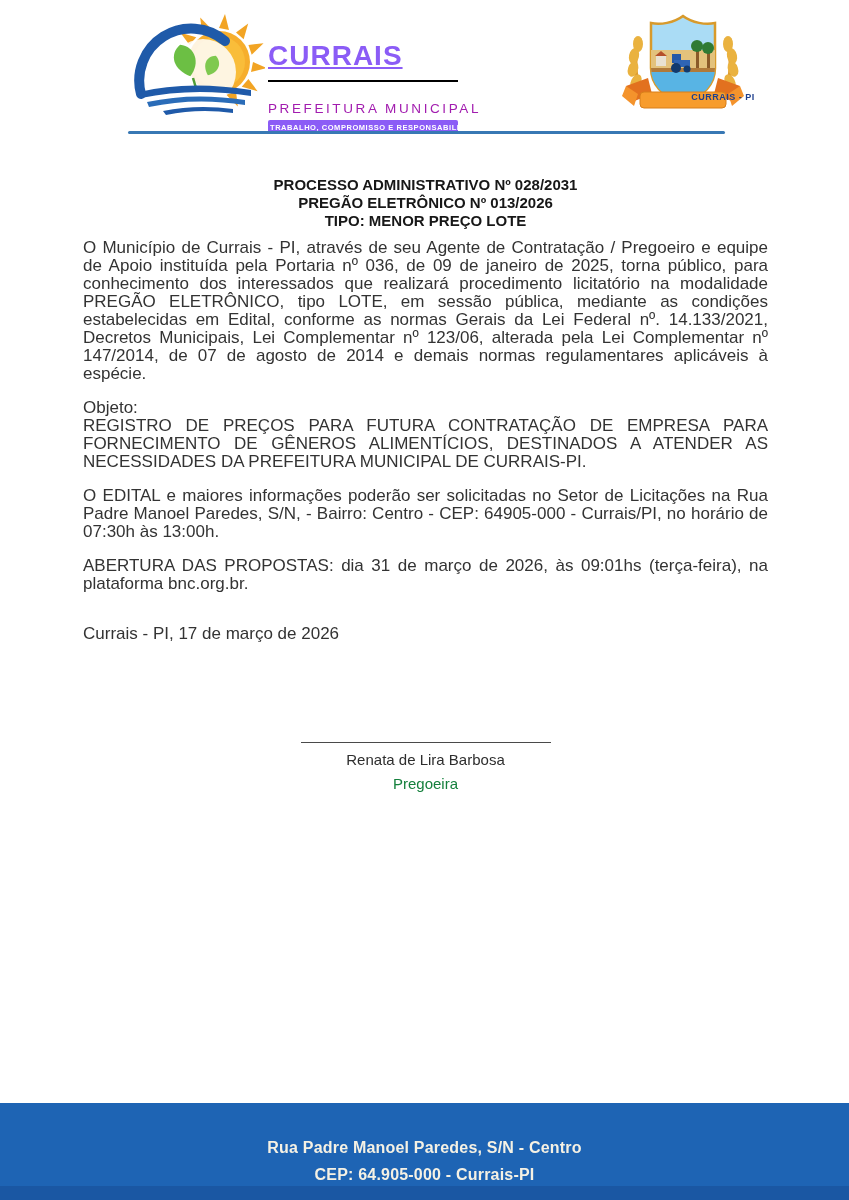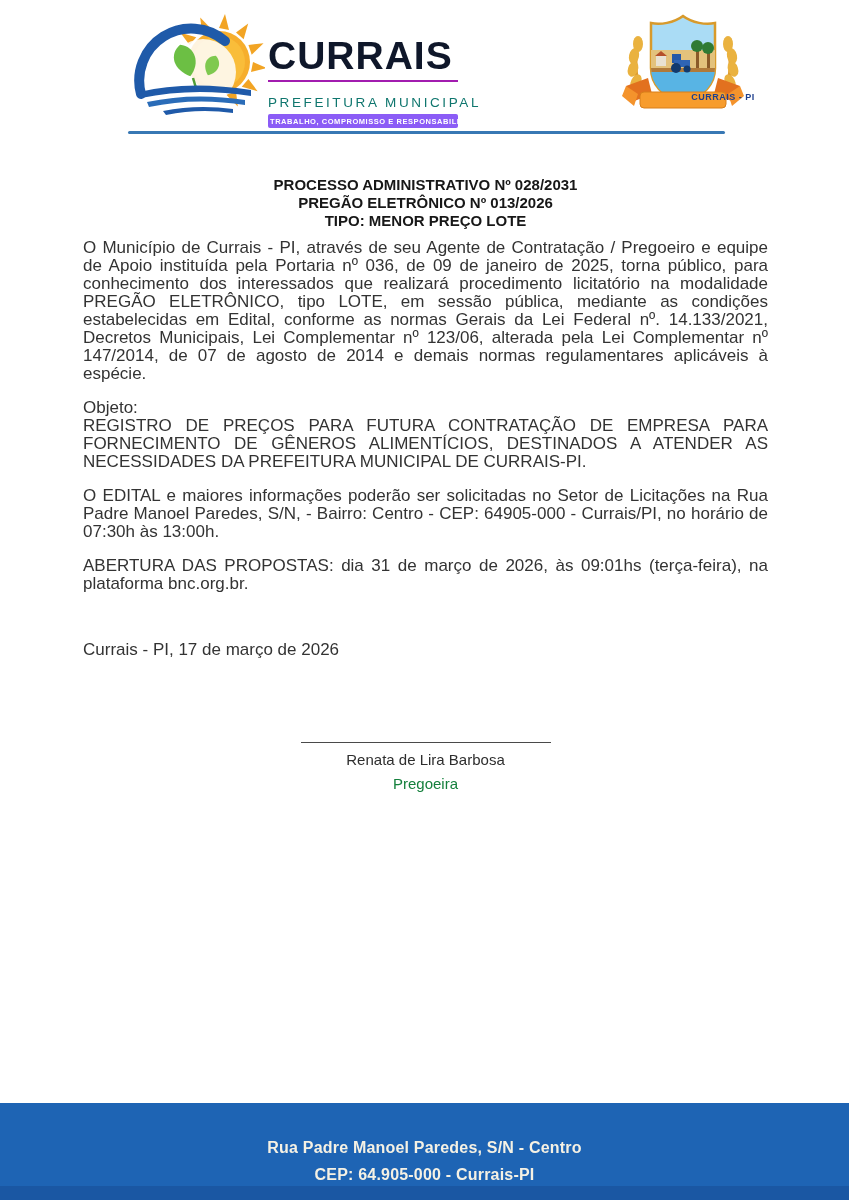--- a/index.html
+++ b/index.html
@@ -11,28 +11,28 @@
     background:#ffffff;
     font-family:"Liberation Sans", sans-serif;
     color:#333;
     overflow:hidden;
   }
 
   
   .logo-mark { position:absolute; left:133px; top:14px; width:132px; height:104px; }
   .logo-text { position:absolute; left:268px; top:34px; width:190px; }
   .logo-name {
-    font-size:39px; font-weight:800; letter-spacing:1px;
-    color:#0f172a; line-height:44px; white-space:nowrap;
+    font-size:28px; font-weight:800; letter-spacing:1px;
+    color:#8b5cf6; line-height:44px; white-space:nowrap;text-decoration:underline;
   }
   .logo-sub {
-    margin-top:2px; padding-top:13px;
-    border-top:2px solid #a21caf;
+    margin-top:2px; padding-top:19px;
+    border-top:2px solid #000000;
     font-size:13.5px; letter-spacing:2.6px;
-    color:#0f766e; white-space:nowrap;
+    color:#a21caf; white-space:nowrap;
   }
   .logo-badge {
     margin-top:4px;
     background:#8b5cf6; color:#ffffff;
     font-size:7.5px; font-weight:bold; letter-spacing:.55px;
     text-align:center; padding:2.5px 2px;
     border-radius:2px; white-space:nowrap;
   }
   .crest { position:absolute; left:608px; top:10px; width:150px; height:112px; }
   .crest-caption {
@@ -47,21 +47,21 @@
   }
 
   
   .doc-title {
     position:absolute; left:83px; top:176px; width:685px;
     text-align:center; font-weight:bold; font-size:15px;
     line-height:18px; color:#171717;
   }
   .content { position:absolute; left:83px; top:239px; width:685px; font-size:17px; line-height:18px; }
   .content p { text-align:justify; margin-bottom:16px; }
-  .date-line { text-align:right; margin-top:48px; margin-bottom:0; }
+  .date-line { text-align:right; margin-top:32px; margin-bottom:0; }
 
   .sig-block { position:absolute; left:83px; top:742px; width:685px; text-align:center; font-size:15px; }
   .sig-rule { width:250px; margin:0 auto; border-top:1.5px solid #4a4a4a; }
   .sig-name { margin-top:8px; color:#2e2e2e; }
   .sig-role { margin-top:7px; color:#15803d; }
 
   
   .footer {
     position:absolute; left:0; bottom:0; width:849px; height:97px;
     background:#1e64b4;

